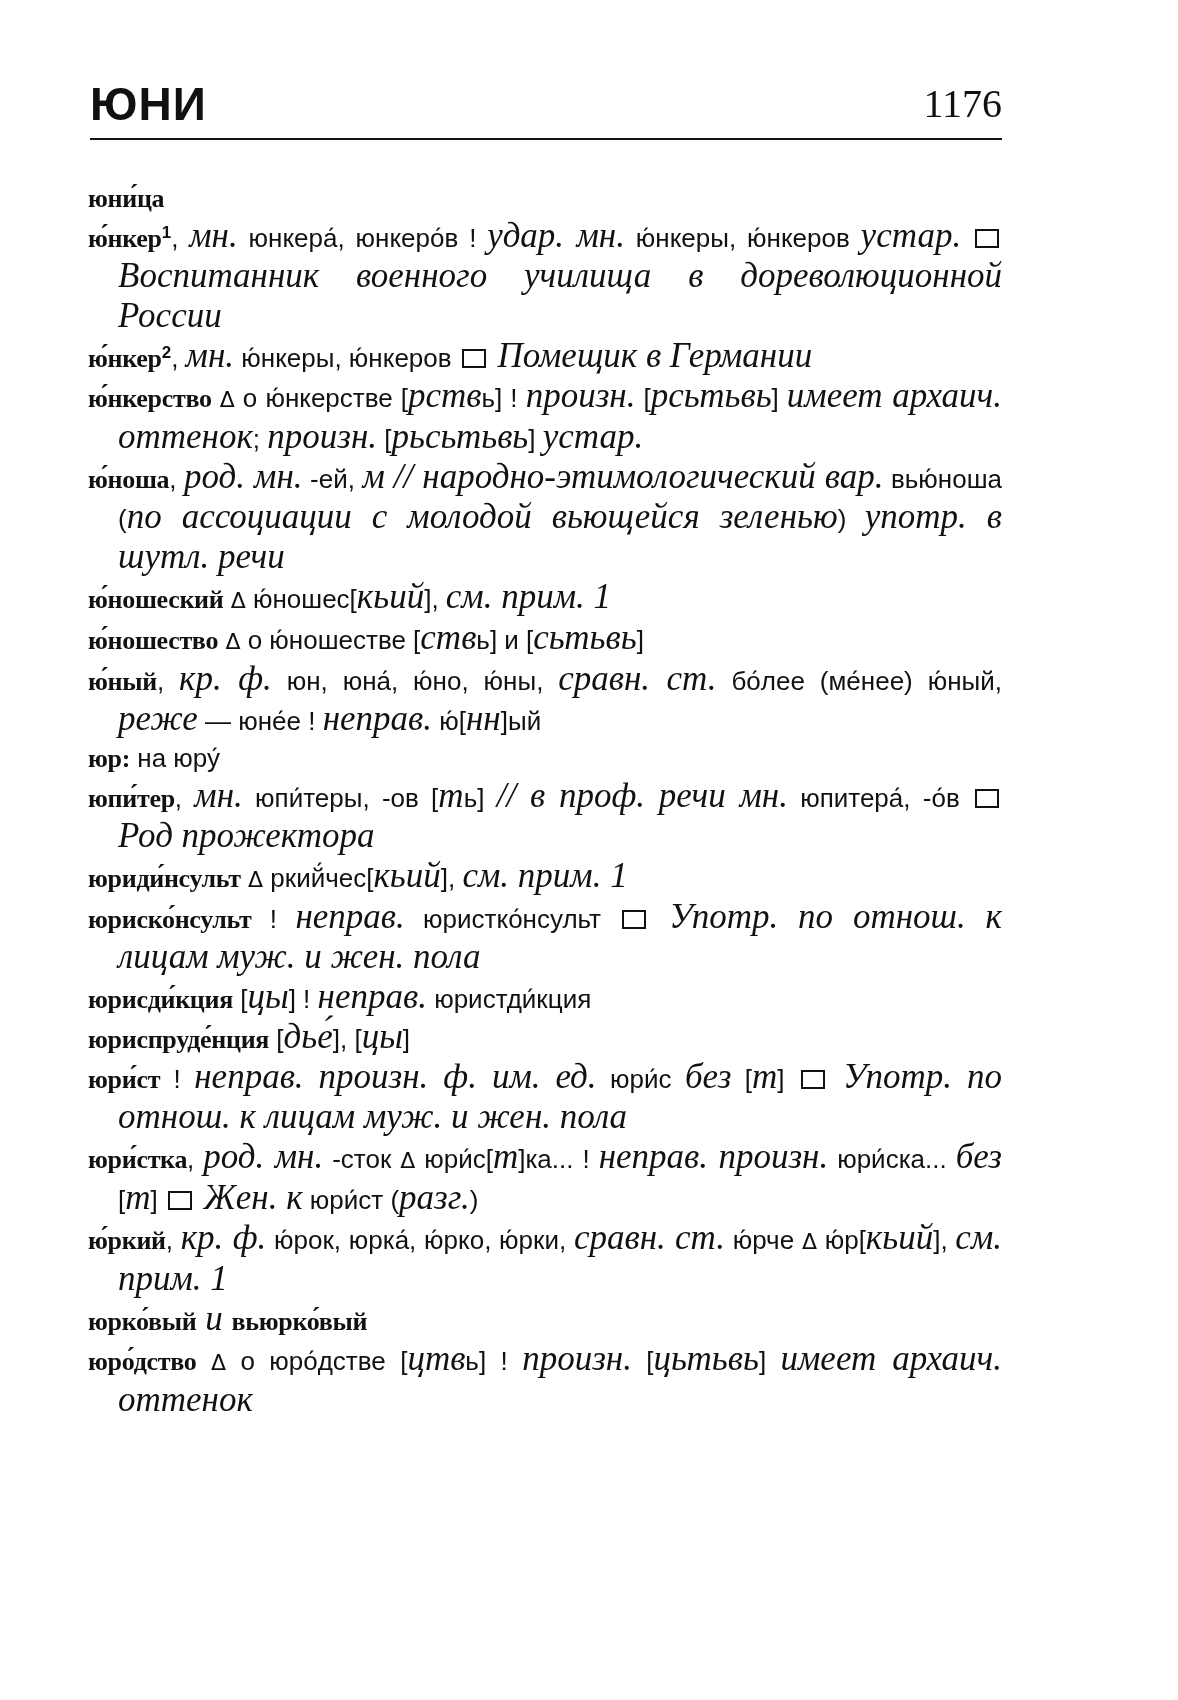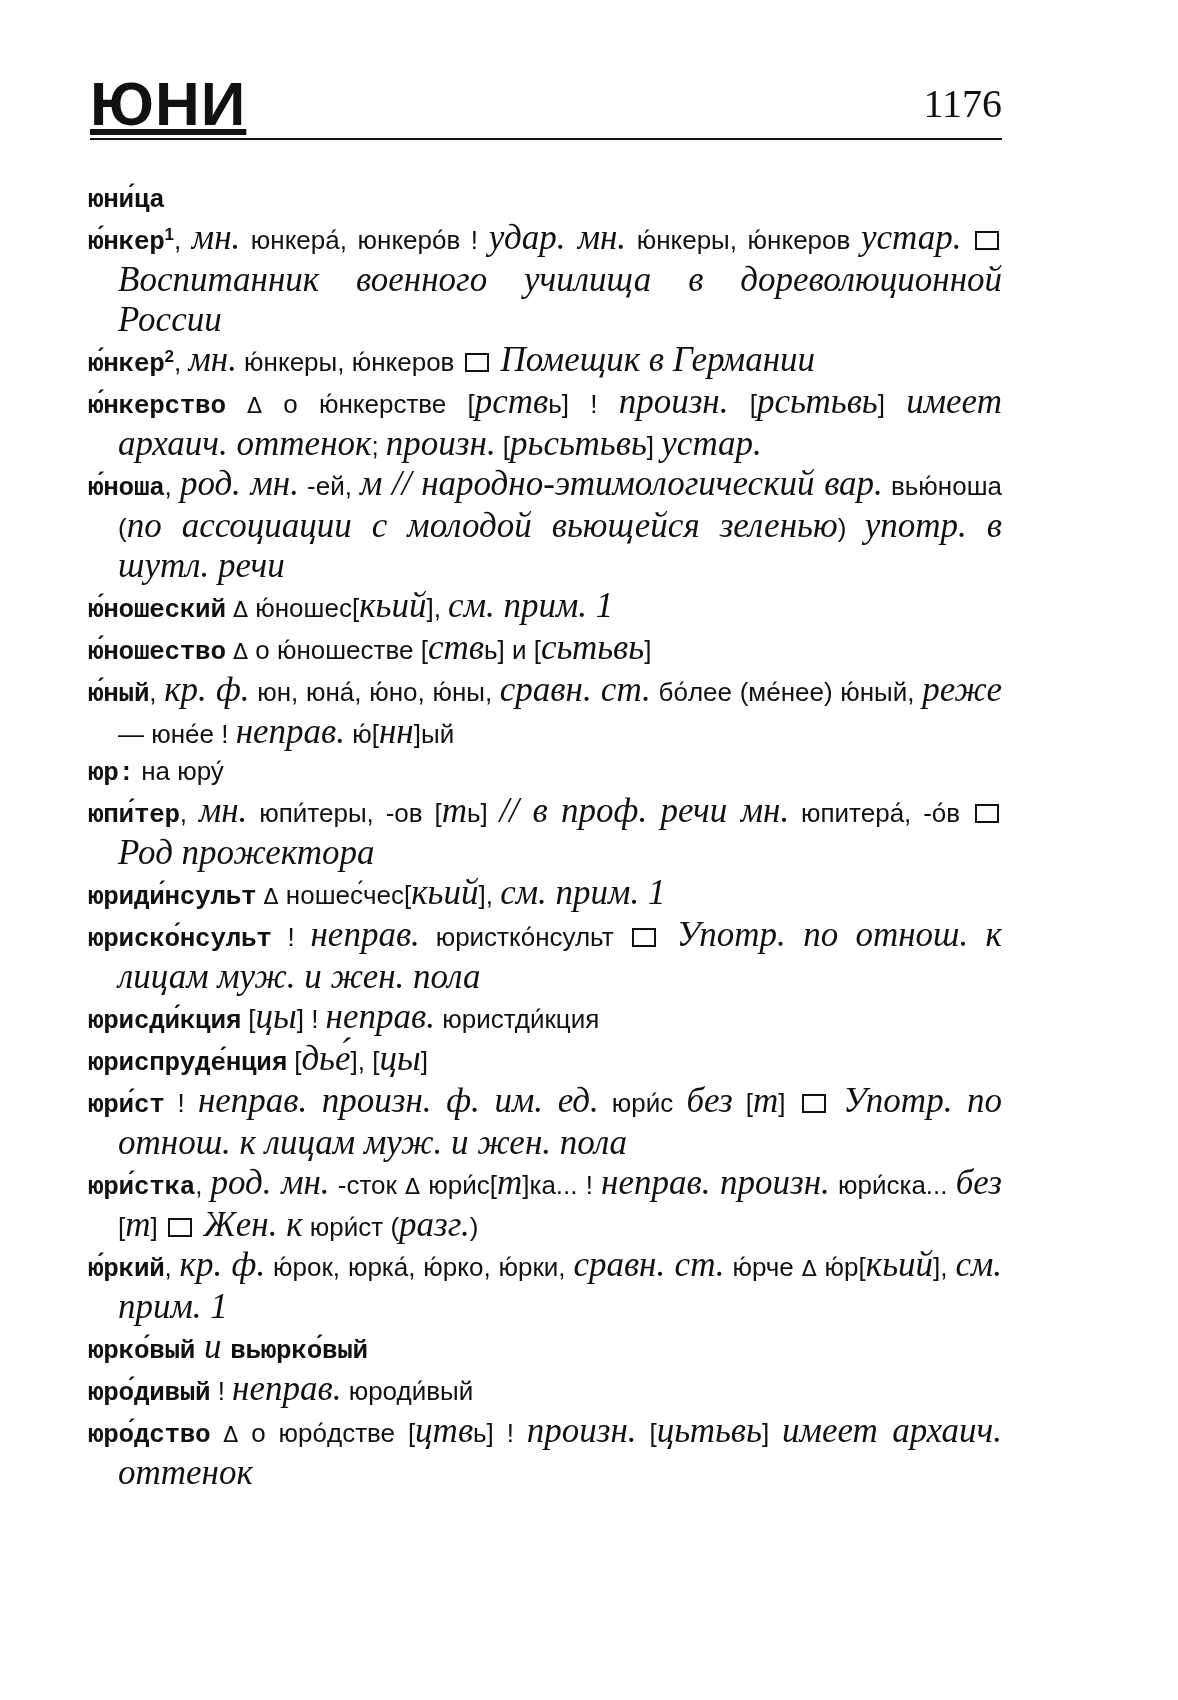--- a/index.html
+++ b/index.html
@@ -8,35 +8,35 @@
     font-family: "Liberation Sans", "DejaVu Sans", sans-serif;
     color: #111111;
   }
   .header {
     position: absolute; left: 90px; top: 78px; width: 912px; height: 60px;
     border-bottom: 2px solid #111;
   }
   .running-head {
     position: absolute; left: 0; top: 2px;
     font-family: "Liberation Sans", sans-serif; font-weight: bold;
-    font-size: 62px; letter-spacing: 1px; line-height: 48px; text-decoration: underline;
+    font-size: 46px; letter-spacing: 1px; line-height: 48px;
   }
   .page-number {
     position: absolute; right: 0; top: 6px;
     font-family: "Liberation Serif", serif; font-size: 40px; line-height: 40px;
   }
   .entries {
     position: absolute; left: 88px; top: 180px; width: 914px;
     font-size: 26px; line-height: 37px;
   }
   .entry {
     padding-left: 30px; text-indent: -30px;
     margin: 0; text-align: justify;
   }
-  .b { font-weight: bold; font-family: Liberation Mono, monospace; letter-spacing: -0.3px; }
+  .b { font-weight: bold; font-family: Liberation Serif, serif; letter-spacing: -0.3px; }
   .i { font-style: italic; font-family: "Liberation Serif", serif; font-size: 35px; }
   .n { font-family: "Liberation Sans", sans-serif; }
   .sup { font-weight: bold; font-size: 17px; vertical-align: 9px; line-height: 0; }
   .box {
     display: inline-block; width: 20px; height: 15px; border: 2px solid #111;
     vertical-align: -1px; margin: 0 3px; text-indent: 0;
   }
   .tri { font-family: "DejaVu Sans", sans-serif; font-size: 22px; }
 </style>
 </head>
@@ -51,23 +51,22 @@
     <p class="entry"><span class="b">юни́ца</span></p>
     <p class="entry"><span class="b">ю́нкер</span><span class="sup">1</span><span class="n">, </span><span class="i">мн.</span><span class="n"> юнкера́, юнкеро́в ! </span><span class="i">удар. мн.</span><span class="n"> ю́нкеры, ю́нкеров </span><span class="i">устар.</span><span class="n"> </span><span class="box"></span><span class="i"> Воспитанник военного училища в дореволюционной России</span></p>
     <p class="entry"><span class="b">ю́нкер</span><span class="sup">2</span><span class="n">, </span><span class="i">мн.</span><span class="n"> ю́нкеры, ю́нкеров </span><span class="box"></span><span class="i"> Помещик в Германии</span></p>
     <p class="entry"><span class="b">ю́нкерство</span><span class="n"> </span><span class="tri">Δ</span><span class="n"> о ю́нкерстве [</span><span class="i">рств</span><span class="n">ь] ! </span><span class="i">произн.</span><span class="n"> [</span><span class="i">рсьтьвь</span><span class="n">] </span><span class="i">имеет архаич. оттенок</span><span class="n">; </span><span class="i">произн.</span><span class="n"> [</span><span class="i">рьсьтьвь</span><span class="n">] </span><span class="i">устар.</span></p>
     <p class="entry"><span class="b">ю́ноша</span><span class="n">, </span><span class="i">род. мн.</span><span class="n"> -ей, </span><span class="i">м // народно-этимологический вар.</span><span class="n"> вью́ноша (</span><span class="i">по ассоциации с молодой вьющейся зеленью</span><span class="n">) </span><span class="i">употр. в шутл. речи</span></p>
     <p class="entry"><span class="b">ю́ношеский</span><span class="n"> </span><span class="tri">Δ</span><span class="n"> ю́ношес[</span><span class="i">кьий</span><span class="n">], </span><span class="i">см. прим. 1</span></p>
     <p class="entry"><span class="b">ю́ношество</span><span class="n"> </span><span class="tri">Δ</span><span class="n"> о ю́ношестве [</span><span class="i">ств</span><span class="n">ь] и [</span><span class="i">сьтьвь</span><span class="n">]</span></p>
     <p class="entry"><span class="b">ю́ный</span><span class="n">, </span><span class="i">кр. ф.</span><span class="n"> юн, юна́, ю́но, ю́ны, </span><span class="i">сравн. ст.</span><span class="n"> бо́лее (ме́нее) ю́ный, </span><span class="i">реже</span><span class="n"> — юне́е ! </span><span class="i">неправ.</span><span class="n"> ю́[</span><span class="i">нн</span><span class="n">]ый</span></p>
     <p class="entry"><span class="b">юр:</span><span class="n"> на юру́</span></p>
     <p class="entry"><span class="b">юпи́тер</span><span class="n">, </span><span class="i">мн.</span><span class="n"> юпи́теры, -ов [</span><span class="i">т</span><span class="n">ь] </span><span class="i">// в проф. речи мн.</span><span class="n"> юпитера́, -о́в </span><span class="box"></span><span class="i"> Род прожектора</span></p>
-    <p class="entry"><span class="b">юриди́нсульт</span><span class="n"> </span><span class="tri">Δ</span><span class="n"> ношес́чес[</span><span class="i">кьий</span><span class="n">], </span><span class="i">см. прим. 1</span></p>
+    <p class="entry"><span class="b">юриди́нсульт</span><span class="n"> </span><span class="tri">Δ</span><span class="n"> ркий́чес[</span><span class="i">кьий</span><span class="n">], </span><span class="i">см. прим. 1</span></p>
     <p class="entry"><span class="b">юриско́нсульт</span><span class="n"> ! </span><span class="i">неправ.</span><span class="n"> юристко́нсульт </span><span class="box"></span><span class="i"> Употр. по отнош. к лицам муж. и жен. пола</span></p>
     <p class="entry"><span class="b">юрисди́кция</span><span class="n"> [</span><span class="i">цы</span><span class="n">] ! </span><span class="i">неправ.</span><span class="n"> юристди́кция</span></p>
     <p class="entry"><span class="b">юриспруде́нция</span><span class="n"> [</span><span class="i">дье́</span><span class="n">], [</span><span class="i">цы</span><span class="n">]</span></p>
     <p class="entry"><span class="b">юри́ст</span><span class="n"> ! </span><span class="i">неправ. произн. ф. им. ед.</span><span class="n"> юри́с </span><span class="i">без</span><span class="n"> [</span><span class="i">т</span><span class="n">] </span><span class="box"></span><span class="i"> Употр. по отнош. к лицам муж. и жен. пола</span></p>
     <p class="entry"><span class="b">юри́стка</span><span class="n">, </span><span class="i">род. мн.</span><span class="n"> -сток </span><span class="tri">Δ</span><span class="n"> юри́с[</span><span class="i">т</span><span class="n">]ка... ! </span><span class="i">неправ. произн.</span><span class="n"> юри́ска... </span><span class="i">без</span><span class="n"> [</span><span class="i">т</span><span class="n">] </span><span class="box"></span><span class="i"> Жен. к</span><span class="n"> юри́ст (</span><span class="i">разг.</span><span class="n">)</span></p>
     <p class="entry"><span class="b">ю́ркий</span><span class="n">, </span><span class="i">кр. ф.</span><span class="n"> ю́рок, юрка́, ю́рко, ю́рки, </span><span class="i">сравн. ст.</span><span class="n"> ю́рче </span><span class="tri">Δ</span><span class="n"> ю́р[</span><span class="i">кьий</span><span class="n">], </span><span class="i">см. прим. 1</span></p>
     <p class="entry"><span class="b">юрко́вый</span><span class="i"> и </span><span class="b">вьюрко́вый</span></p>
-    <p class="entry"><span class="b">юро́дивый</span><span class="n"> ! </span><span class="i">неправ.</span><span class="n"> юроди́вый</span></p>
     <p class="entry"><span class="b">юро́дство</span><span class="n"> </span><span class="tri">Δ</span><span class="n"> о юро́дстве [</span><span class="i">цтв</span><span class="n">ь] ! </span><span class="i">произн.</span><span class="n"> [</span><span class="i">цьтьвь</span><span class="n">] </span><span class="i">имеет архаич. оттенок</span></p>
   </div>
 
 </body></html>

